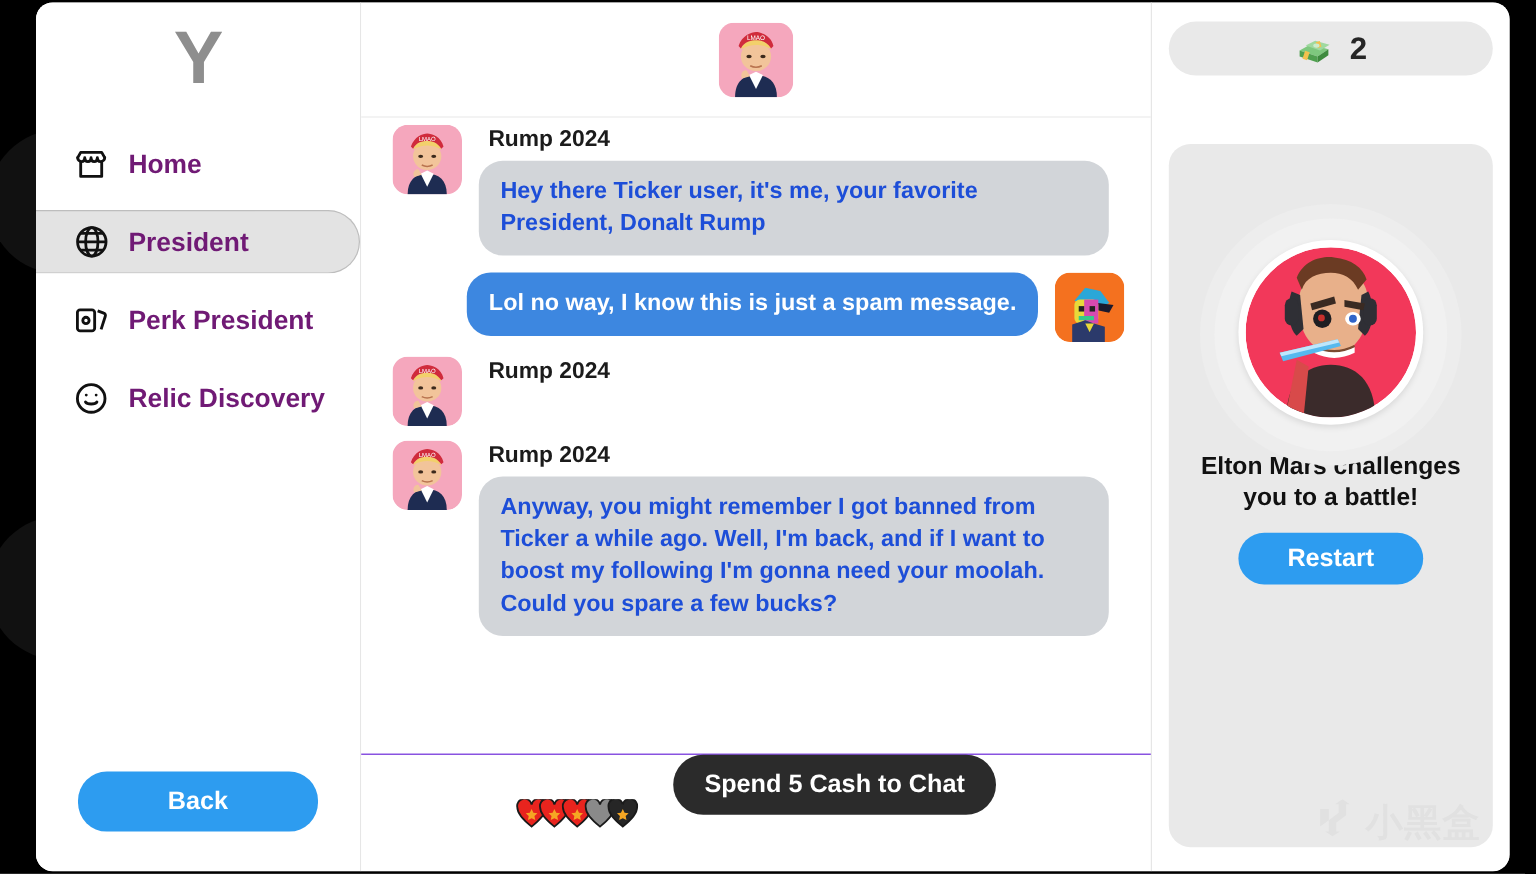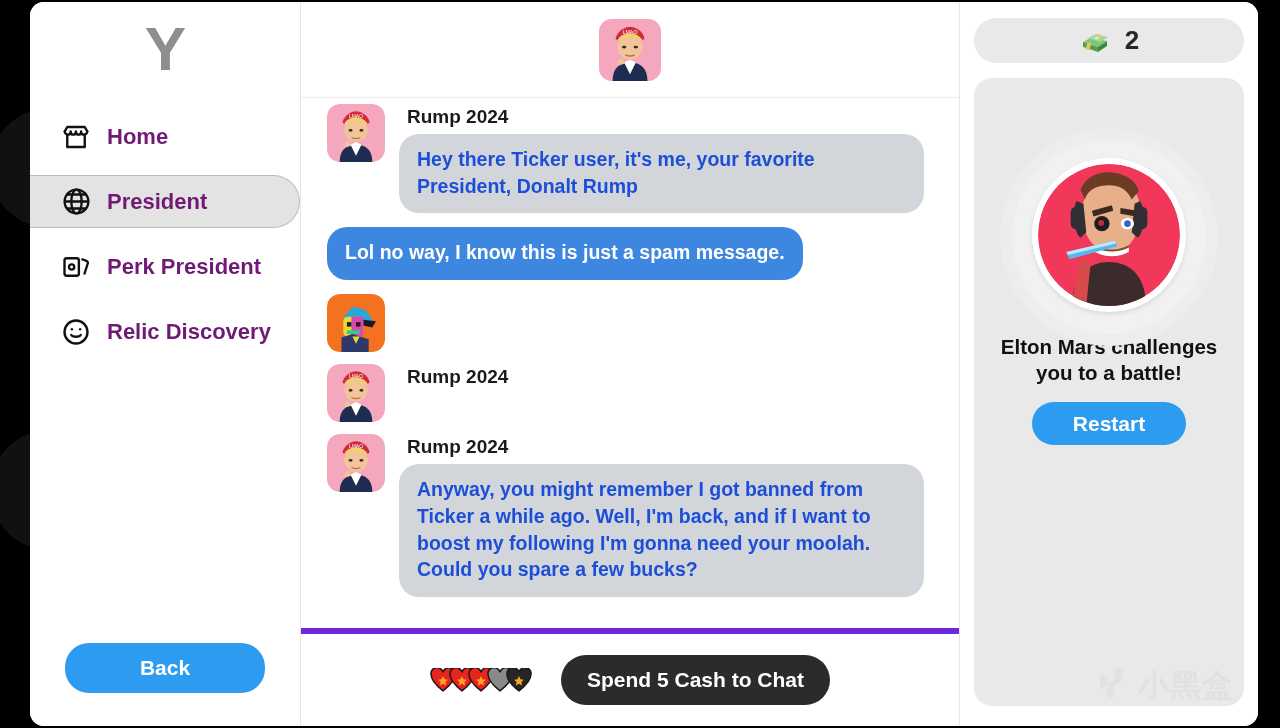--- a/index.html
+++ b/index.html
@@ -100,21 +100,21 @@
     justify-content: center;
   }
   #chat-header .hdr-avatar { width: 62px; height: 62px; }
 
   #messages {
     flex: 1 1 auto;
     overflow: hidden;
     padding: 6px 22px 0 26px;
   }
   .msg-row { display: flex; gap: 14px; margin-bottom: 5px; align-items: flex-start; }
-  .msg-row.out { justify-content: flex-end; flex-direction: column; }
+  .msg-row.out { justify-content: flex-end; }
   .avatar { width: 58px; height: 58px; flex: 0 0 58px; border-radius: 13px; overflow: hidden; }
   .avatar svg { display:block; width:100%; height:100%; }
   .msg-col { min-width: 0; max-width: 525px; }
   .sender {
     font-size: 19px;
     font-weight: 700;
     color: #1b1b1b;
     margin: 2px 0 6px 8px;
   }
   .bubble {
@@ -122,23 +122,22 @@
     padding: 12px 18px 14px 18px;
     font-size: 19.5px;
     font-weight: 700;
     line-height: 1.37;
   }
   .bubble.in  { background: #d2d5d9; color: #1d4ed8; }
   .bubble.out { background: #3d87e0; color: #ffffff; max-width: 520px; }
 
   #chat-footer {
     flex: 0 0 98px;
-    border-top: 6px solid #6d28d9;
-    display: flex;
-    align-items: center;
+    border-top: 1px solid #6d28d9;
+    display: flex;
     justify-content: center;
     gap: 36px;
   }
   #hearts { display: flex; align-items: center; }
   #hearts svg { display:block; margin-right:-7px; }
   #spend-btn {
     background: #2b2b2b;
     color: #fff;
     border: none;
     border-radius: 26px;
@@ -174,20 +173,21 @@
   #cash-amount { font-size: 26px; font-weight: 700; color: #262626; }
 
   #event-card {
     background: #e9e9e9;
     border-radius: 18px;
     flex: 1 1 auto;
     padding: 72px 18px 0 18px;
     text-align: center;
     margin-bottom: 20px;
     position: relative;
+    margin-top: 42px;
   }
   .ring { position:absolute; left:50%; transform:translateX(-50%); border-radius:50%; }
   #ring-outer { top: 50px; width: 218px; height: 218px; background:#ededed; }
   #ring-mid   { top: 62px; width: 194px; height: 194px; background:#f1f1f1; }
   #portrait {
     position: relative;
     width: 154px; height: 154px;
     margin: 8px auto 0 auto;
     border-radius: 50%;
     background: #fff;

